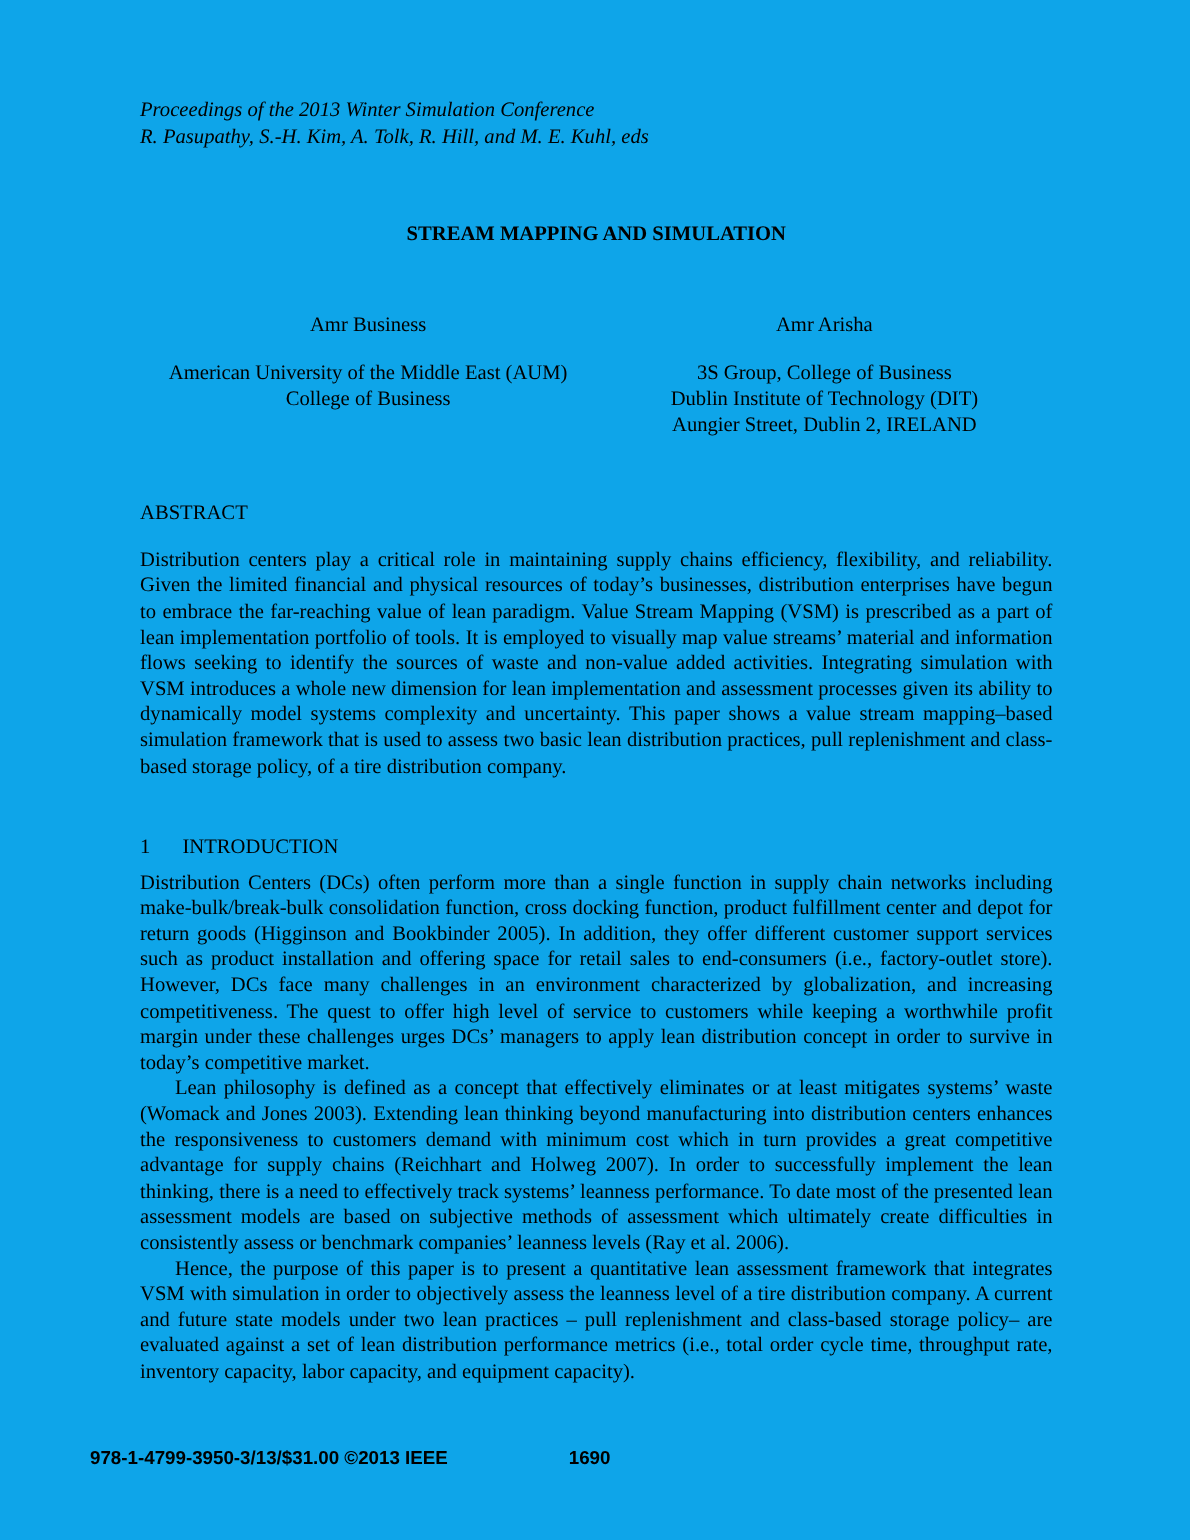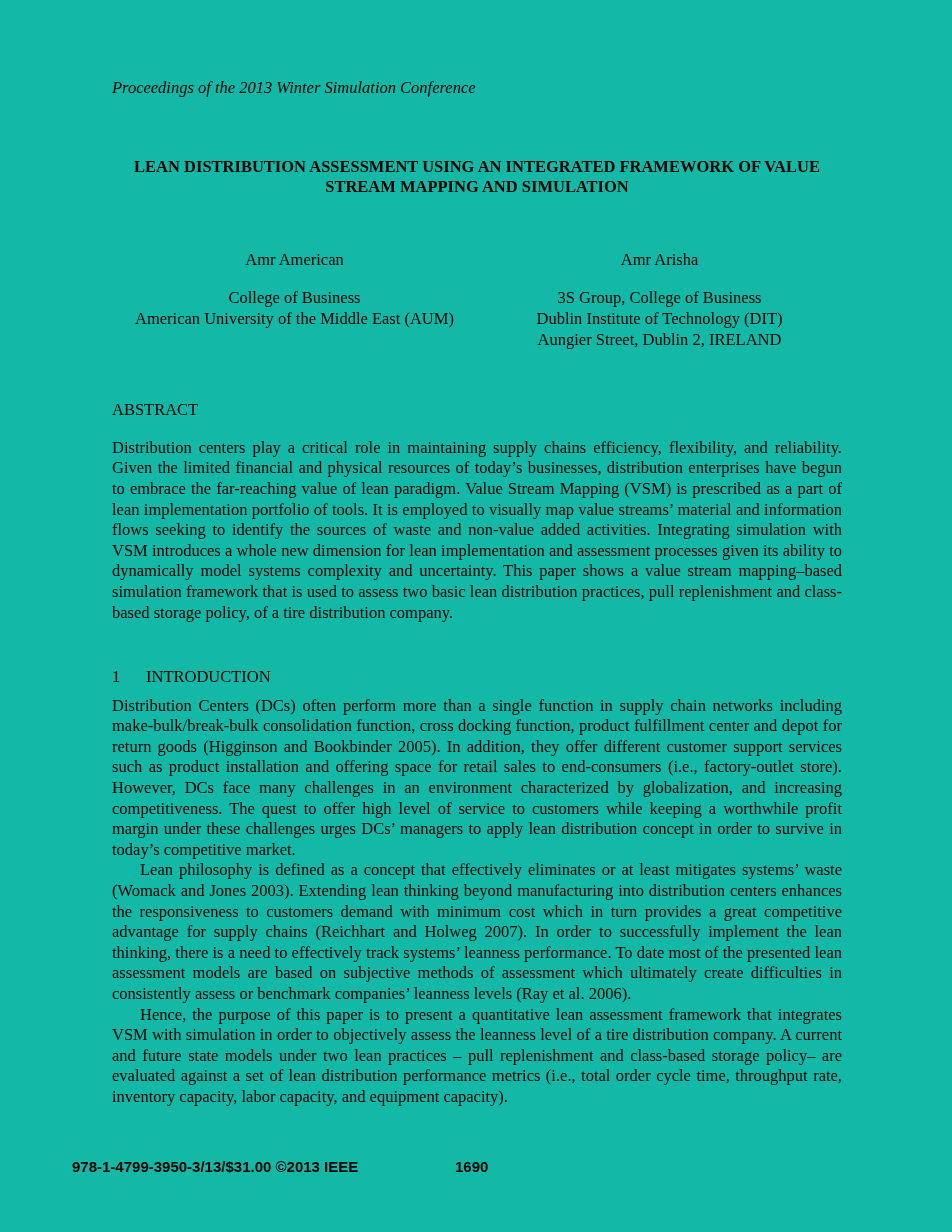--- a/index.html
+++ b/index.html
@@ -4,21 +4,21 @@
 <style>
   * { margin: 0; padding: 0; box-sizing: border-box; }
   html, body { background: #ffffff; }
   body {
     width: 952px; height: 1232px;
     font-family: "Liberation Serif", serif;
     color: #000;
     position: relative;
     overflow: hidden;
   }
-  .page { position: relative; width: 952px; height: 1232px; background: #14b8a6; }
+  .page { position: relative; width: 952px; height: 1232px; background: #0ea5e9; }
   .content {
     position: absolute;
     left: 112px; top: 0;
     width: 730px;
     font-size: 16.5px;
     line-height: 20.6px;
   }
   .proc-header { margin-top: 78px; font-style: italic; }
   .paper-title {
     margin-top: 58px;
@@ -51,33 +51,33 @@
   .footer .page-num { position: absolute; left: 455px; top: 0; }
 </style>
 </head>
 <body>
 
 <div class="page">
   <div class="content">
 
     <div class="proc-header">
       <div>Proceedings of the 2013 Winter Simulation Conference</div>
+      <div>R. Pasupathy, S.-H. Kim, A. Tolk, R. Hill, and M. E. Kuhl, eds</div>
     </div>
 
     <div class="paper-title">
-      <div>LEAN DISTRIBUTION ASSESSMENT USING AN INTEGRATED FRAMEWORK OF VALUE</div>
       <div>STREAM MAPPING AND SIMULATION</div>
     </div>
 
     <div class="authors-row">
       <div class="author-col">
-        <div class="author-name">Amr American</div>
+        <div class="author-name">Amr Business</div>
         <div class="author-affil">
+          <div>American University of the Middle East (AUM)</div>
           <div>College of Business</div>
-          <div>American University of the Middle East (AUM)</div>
         </div>
       </div>
       <div class="author-col">
         <div class="author-name">Amr Arisha</div>
         <div class="author-affil">
           <div>3S Group, College of Business</div>
           <div>Dublin Institute of Technology (DIT)</div>
           <div>Aungier Street, Dublin 2, IRELAND</div>
         </div>
       </div>

